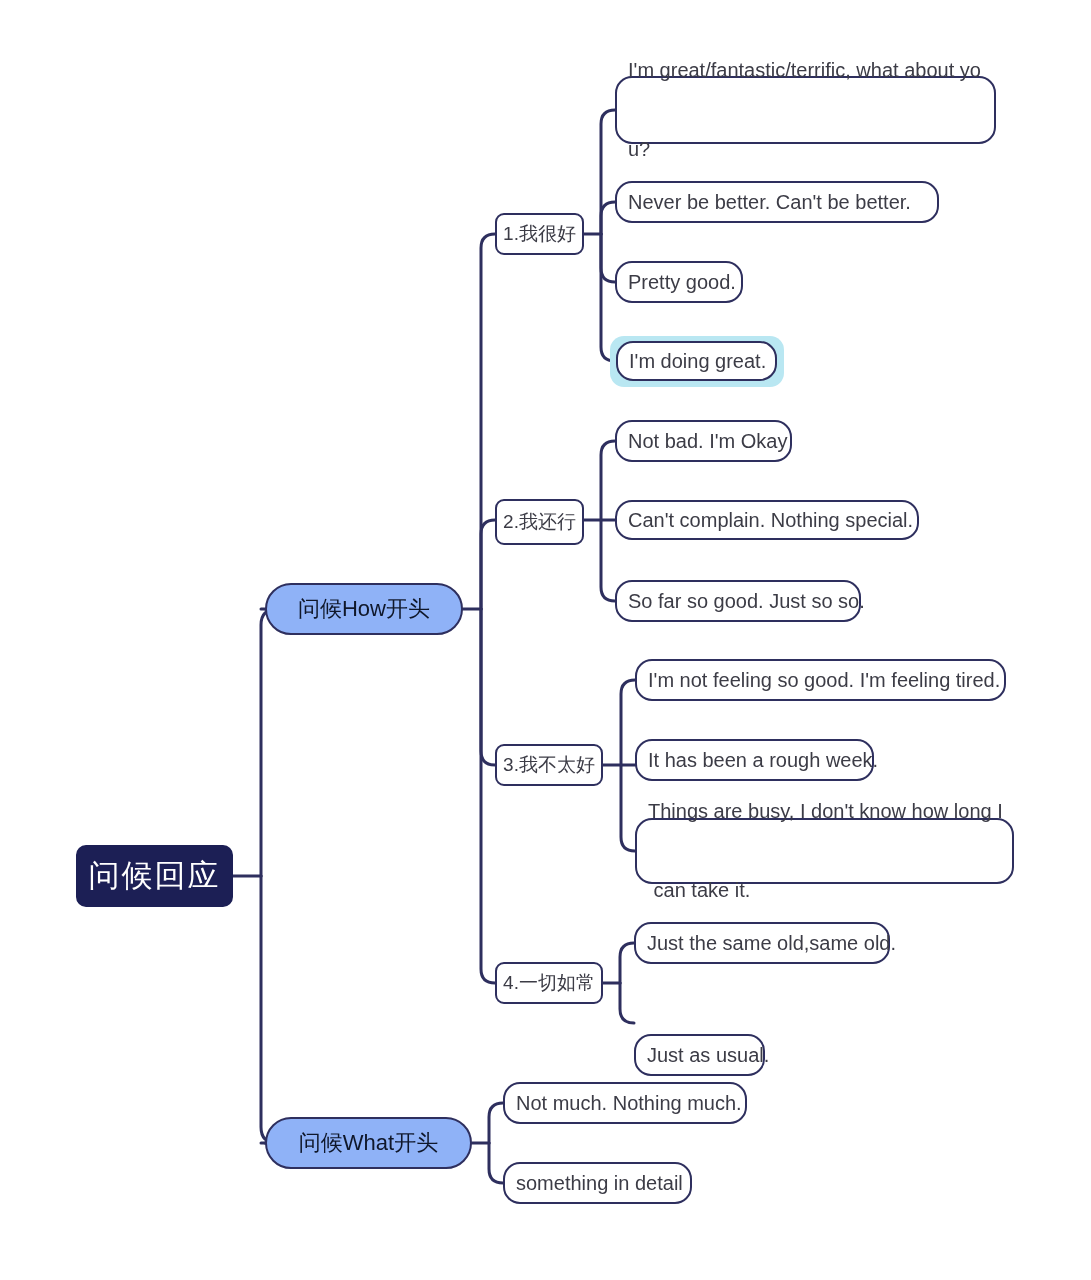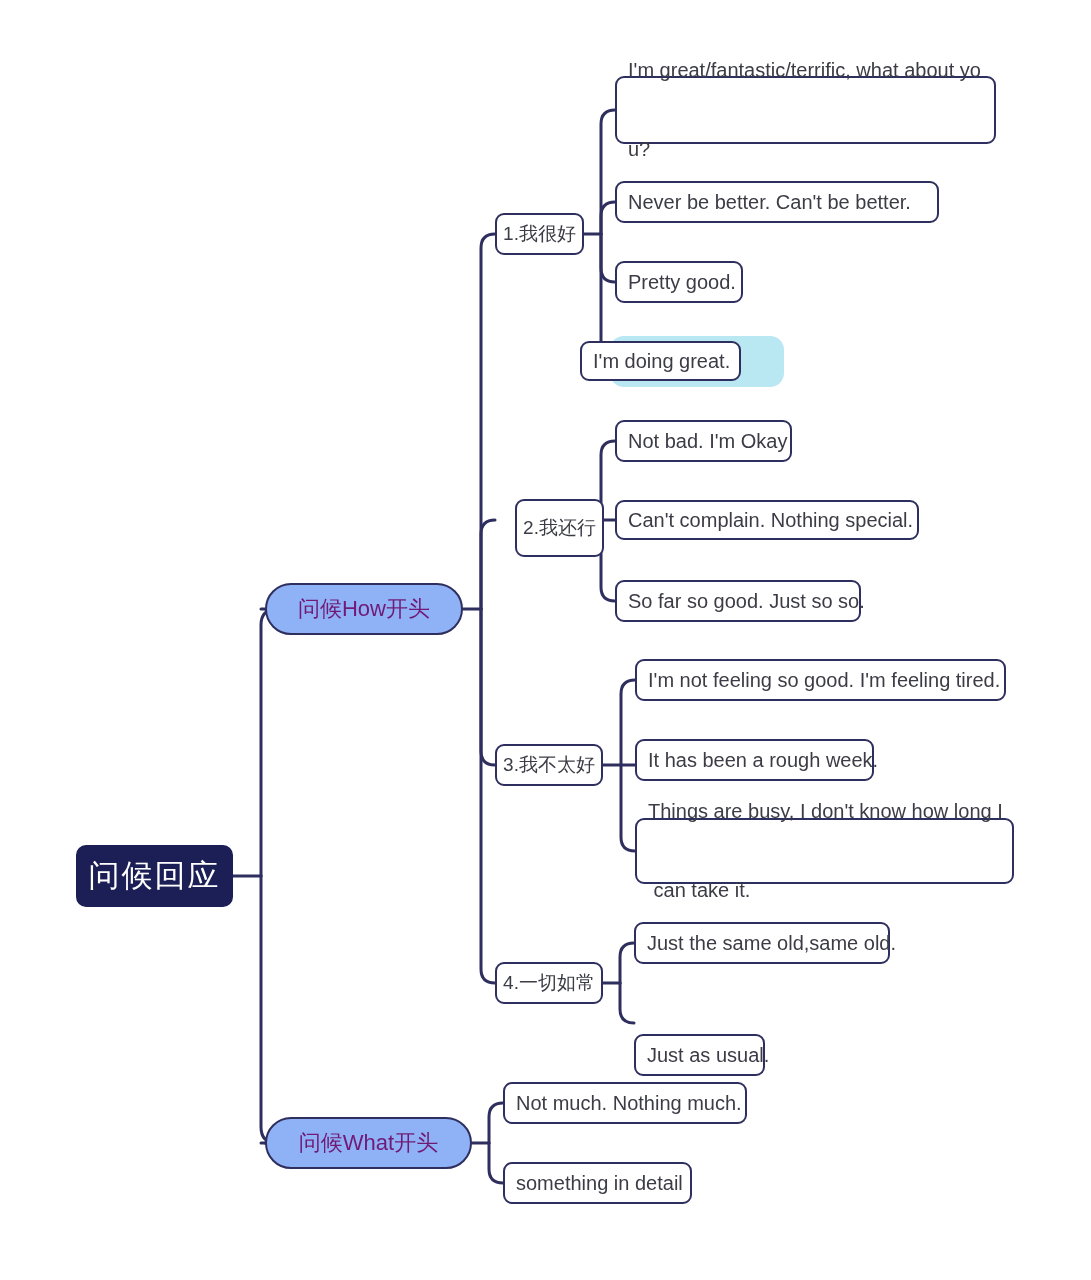--- a/index.html
+++ b/index.html
@@ -41,35 +41,35 @@
     font-size: 31px;
     letter-spacing: 2px;
     justify-content: center;
     padding: 18px 14px;
   }
   
   .node.branch {
     background: #8fb2f7;
     border: 2px solid #2e2f5e;
     border-radius: 999px;
-    color: #701a75;
+    color: #0f172a;
     font-size: 22px;
     justify-content: center;
     padding: 0 12px;
   }
   
   .node.cat {
     border-radius: 9px;
     font-size: 19px;
     justify-content: center;
     padding: 0 0;
   }
   
   .node.leaf {
-    border-radius: 9px;
+    border-radius: 17px;
     font-size: 20px;
     padding: 18px 11px;
     line-height: 1.32;
     align-items: center;
   }
   .node.leaf.two-line {
     align-items: center;
   }
   .leaf-text {
     display: block;
@@ -138,21 +138,21 @@
   </div>
 
   <div class="node branch" style="left:265px; top:1117px; width:207px; height:52px;">
     <span>问候What开头</span>
   </div>
 
   <div class="node cat" style="left:495px; top:213px; width:89px; height:42px;">
     <span>1.我很好</span>
   </div>
 
-  <div class="node cat" style="left:495px; top:499px; width:89px; height:58px;margin-left:20px;">
+  <div class="node cat" style="left:495px; top:499px; width:89px; height:46px;">
     <span>2.我还行</span>
   </div>
 
   <div class="node cat" style="left:495px; top:744px; width:108px; height:42px;">
     <span>3.我不太好</span>
   </div>
 
   <div class="node cat" style="left:495px; top:962px; width:108px; height:42px;">
     <span>4.一切如常</span>
   </div>
@@ -165,21 +165,21 @@
   </div>
 
   <div class="node leaf" style="left:615px; top:181px; width:324px; height:42px;">
     <span class="leaf-text">Never be better. Can't be better.</span>
   </div>
 
   <div class="node leaf" style="left:615px; top:261px; width:128px; height:42px;">
     <span class="leaf-text">Pretty good.</span>
   </div>
 
-  <div class="node leaf" style="left:580px; top:341px; width:161px; height:32px;text-align:right;">
+  <div class="node leaf" style="left:616px; top:341px; width:161px; height:32px;text-align:right;">
     <span class="leaf-text">I'm doing great.</span>
   </div>
 
   <div class="node leaf" style="left:615px; top:420px; width:177px; height:42px;">
     <span class="leaf-text">Not bad. I'm Okay</span>
   </div>
 
   <div class="node leaf" style="left:615px; top:500px; width:304px; height:28px;">
     <span class="leaf-text">Can't complain. Nothing special.</span>
   </div>

